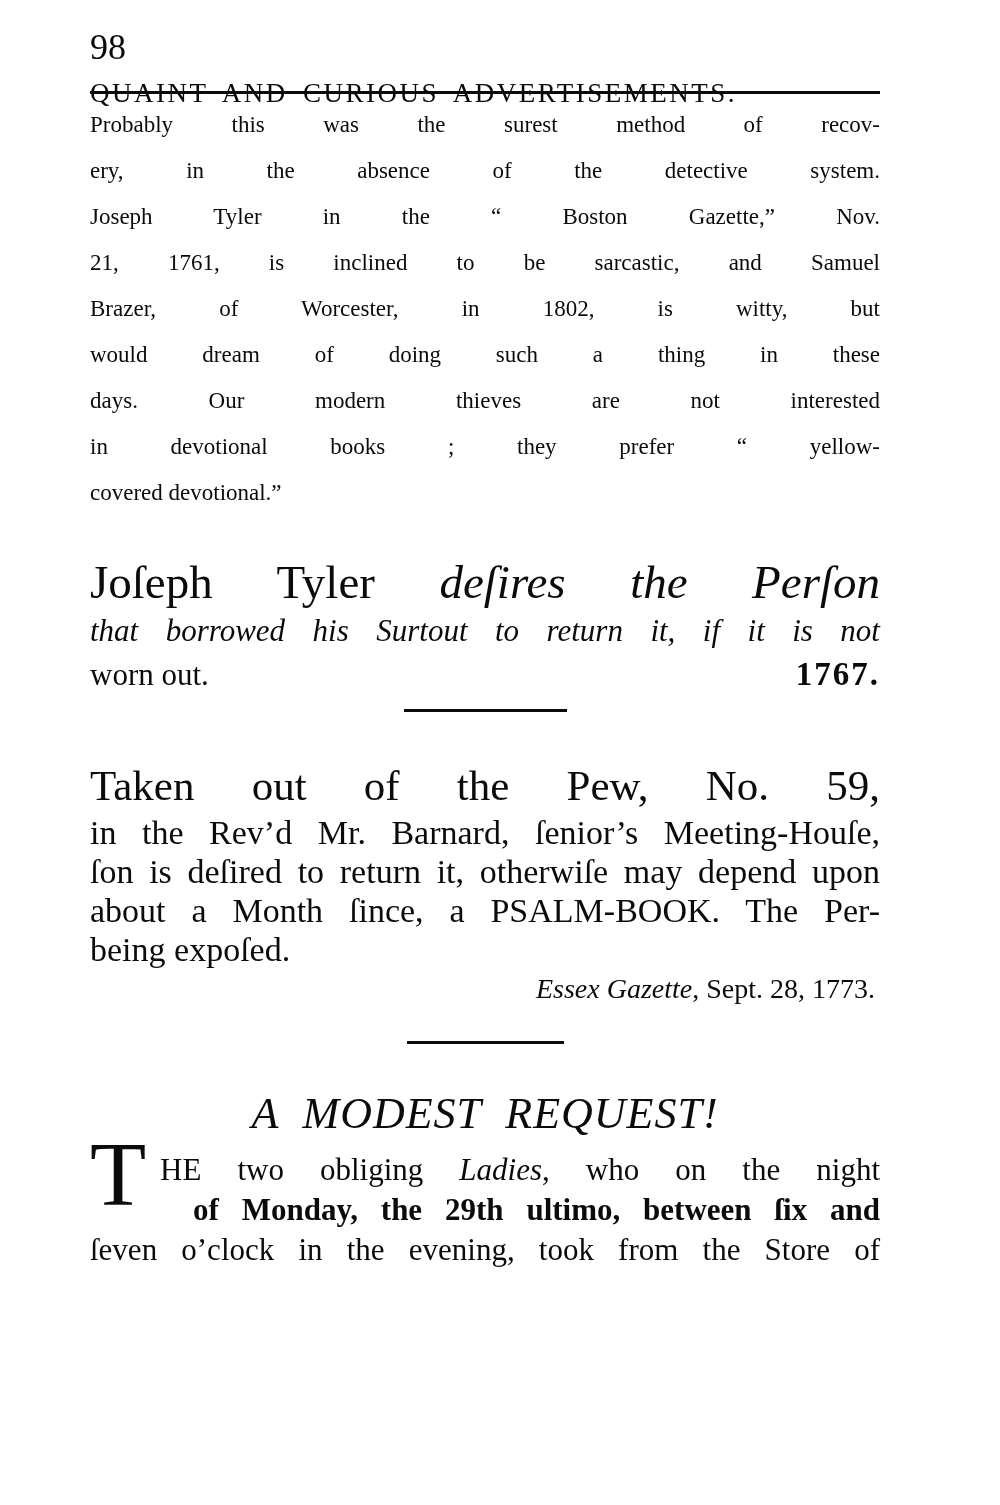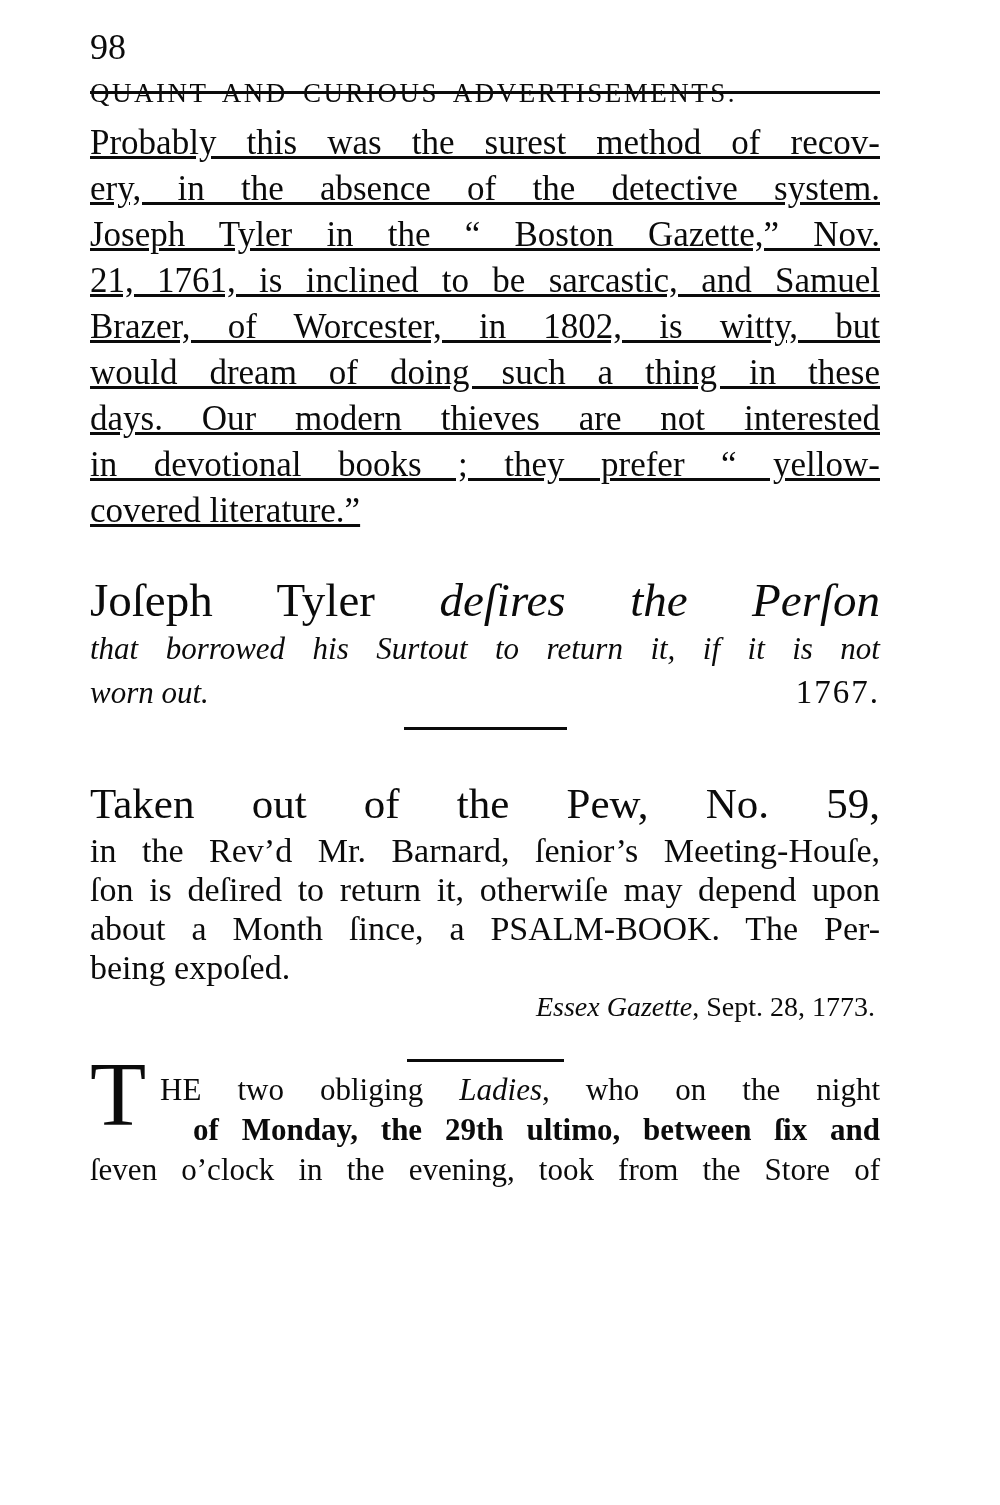--- a/index.html
+++ b/index.html
@@ -39,24 +39,23 @@
     word-spacing: 6px;
     line-height: 46px;
   }
   .rule-full {
     margin-top: 21px;
     height: 3px;
     background: #0b0b0b;
   }
   
   .para {
-    margin-top: 26px;
-    font-size: 35px;
+    margin-top: 8px;
+    font-size: 23px;
     line-height: 46px;
-    text-decoration: underline;
   }
   .j {
     text-align: justify;
     text-align-last: justify;
     text-justify: inter-word;
     white-space: nowrap;
   }
   .j { white-space: normal; }
   .last-line {
     text-align: left;
@@ -73,26 +72,26 @@
     font-size: 31px;
     line-height: 42px;
   }
   .ad1-l3 {
     display: flex;
     justify-content: space-between;
     align-items: baseline;
     line-height: 44px;
   }
   .ad1-l3 .worn {
-    font-style: italic;
     font-size: 31px;
   }
   .ad1-l3 .year {
     font-size: 33px;
     letter-spacing: 2px;
+    font-weight: bold;
   }
   .divider {
     margin: 12px auto 0 auto;
     width: 163px;
     height: 3px;
     background: #0b0b0b;
   }
   
   .ad2-head {
     margin-top: 47px;
@@ -157,21 +156,21 @@
 
   <div class="para">
     <div class="j">Probably this was the surest method of recov-</div>
     <div class="j">ery, in the absence of the detective system.</div>
     <div class="j">Joseph Tyler in the “ Boston Gazette,” Nov.</div>
     <div class="j">21, 1761, is inclined to be sarcastic, and Samuel</div>
     <div class="j">Brazer, of Worcester, in 1802, is witty, but</div>
     <div class="j">would dream of doing such a thing in these</div>
     <div class="j">days. Our modern thieves are not interested</div>
     <div class="j">in devotional books ; they prefer “ yellow-</div>
-    <div class="last-line">covered literature.”</div>
+    <div class="last-line">covered devotional.”</div>
   </div>
 
   <div class="ad1-head j">
     <span>Joſeph Tyler</span>
     <span class="it">deſires the Perſon</span>
   </div>
   <div class="ad1-l2 j">that borrowed his Surtout to return it, if it is not</div>
   <div class="ad1-l3">
     <span class="worn">worn out.</span>
     <span class="year">1767.</span>
@@ -183,20 +182,21 @@
   <div class="ad2-line j">in the Rev’d Mr. Barnard, ſenior’s Meeting-Houſe,</div>
   <div class="ad2-line j">ſon is deſired to return it, otherwiſe may depend upon</div>
   <div class="ad2-line j">about a Month ſince, a PSALM-BOOK. The Per-</div>
   <div class="ad2-line last-line">being expoſed.</div>
   <div class="attribution">
     <span class="it">Essex Gazette</span><span>, Sept. 28, 1773.</span>
   </div>
 
   <div class="divider2"></div>
 
+  <div class="req-title">A MODEST REQUEST!</div>
 
   <div class="ad3">
     <span class="dropcap">T</span>
     <div class="ad3-l1 j">
       <span>HE two obliging</span>
       <span class="it">Ladies</span><span>, who on the night</span>
     </div>
     <div class="ad3-l2 j">of Monday, the 29th ultimo, between ſix and</div>
     <div class="j">ſeven o’clock in the evening, took from the Store of</div>
   </div>

